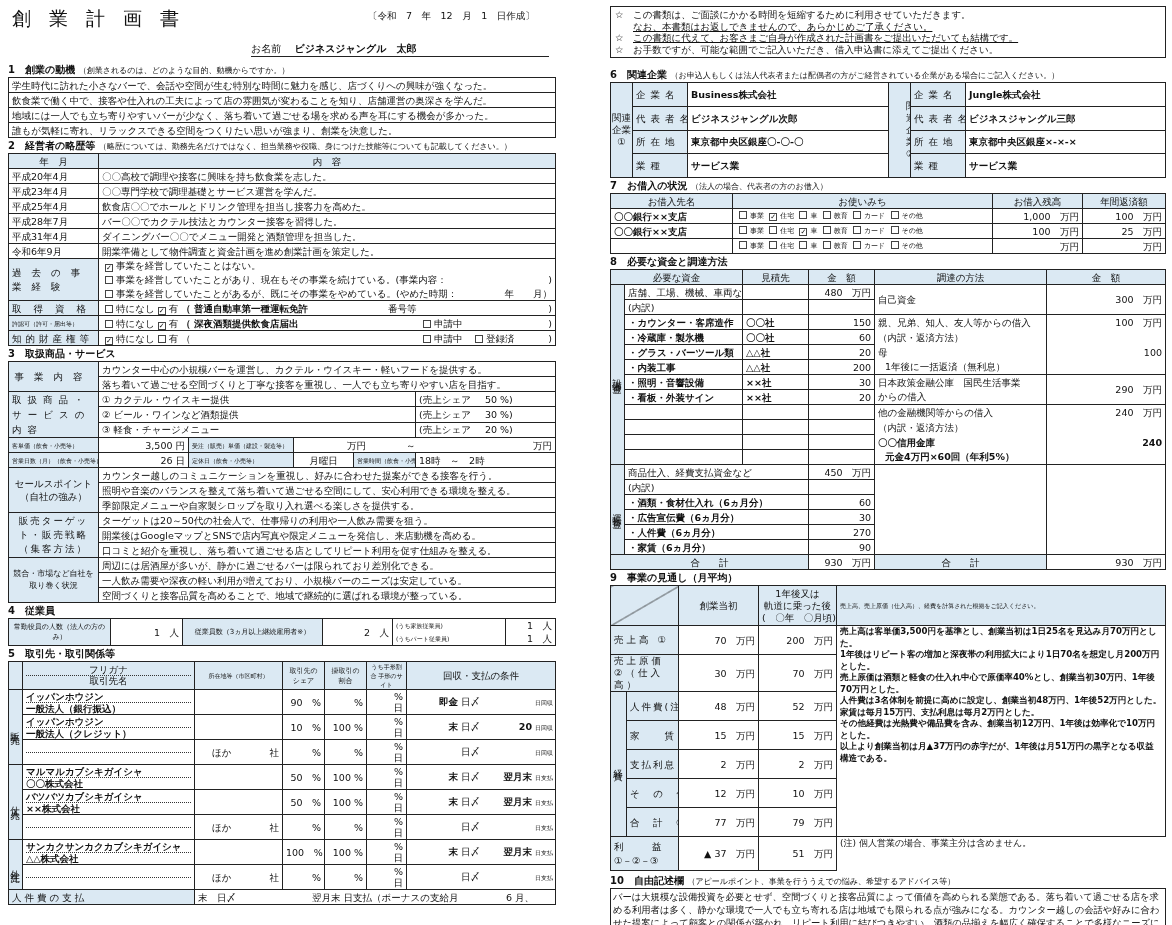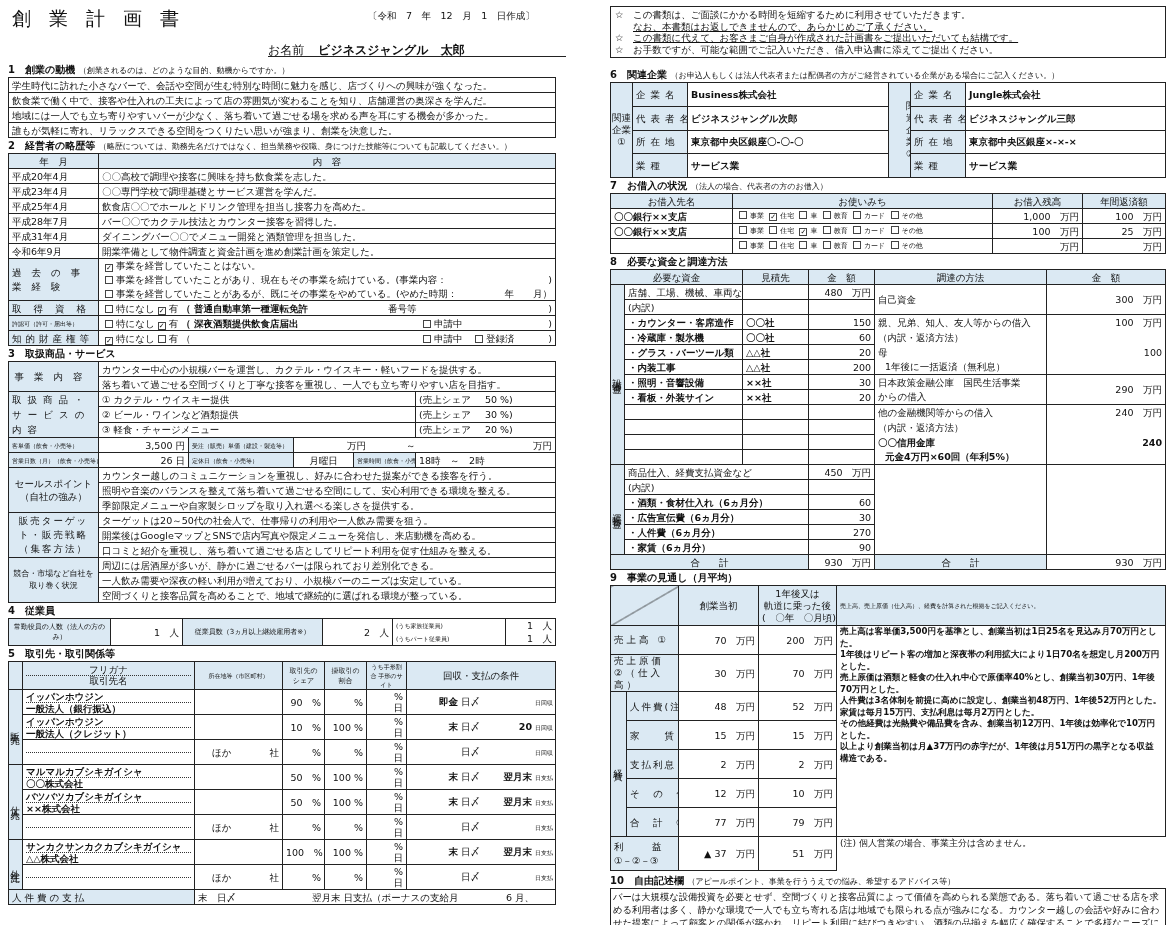--- a/index.html
+++ b/index.html
@@ -9,21 +9,21 @@
 #right{left:610px;width:556px}
 table{border-collapse:collapse;width:100%;table-layout:fixed}
 td,th{border:1px solid #222;padding:0 3px;height:15px;line-height:13px;white-space:nowrap;overflow:hidden;font-weight:normal;vertical-align:middle}
 .hd{background:#dbe9f3}
 .c{text-align:center}.r{text-align:right}
 .sm{font-size:7px}.xs{font-size:6px}
 .sec{font-weight:bold;font-size:10px;height:14px;line-height:14px;margin-top:1px}
 .sec span{font-weight:normal;font-size:8px}
 .title{font-size:19px;font-weight:normal;letter-spacing:18px;position:absolute;left:4px;top:6px}
 .date{position:absolute;left:360px;top:10px;font-size:9.5px;word-spacing:6px}
-.name{position:absolute;left:260px;top:42px;width:298px;border-bottom:1px solid #222;font-size:12px;height:15px}
+.name{position:absolute;left:243px;top:42px;width:298px;border-bottom:1px solid #222;font-size:10px;height:15px}
 .b{font-weight:bold}
 .vt{writing-mode:vertical-rl;text-align:center;letter-spacing:2px;padding:0}
 .notes{border:1px solid #222;padding:2px 4px;font-size:9.5px;line-height:11.5px;margin-top:6px}
 .notes .u{text-decoration:underline}
 .free{border:1px solid #222;padding:1px 2px;font-size:9.3px;line-height:13px;height:84px;white-space:normal}
 .cb{display:inline-block;width:8px;height:8px;border:1px solid #444;margin:0 3px;vertical-align:-1px;font-size:7px;line-height:6px;text-align:center}
 .dot{border-bottom:1px dotted #333}
 .wrap{white-space:normal}
 </style>
 </head>

